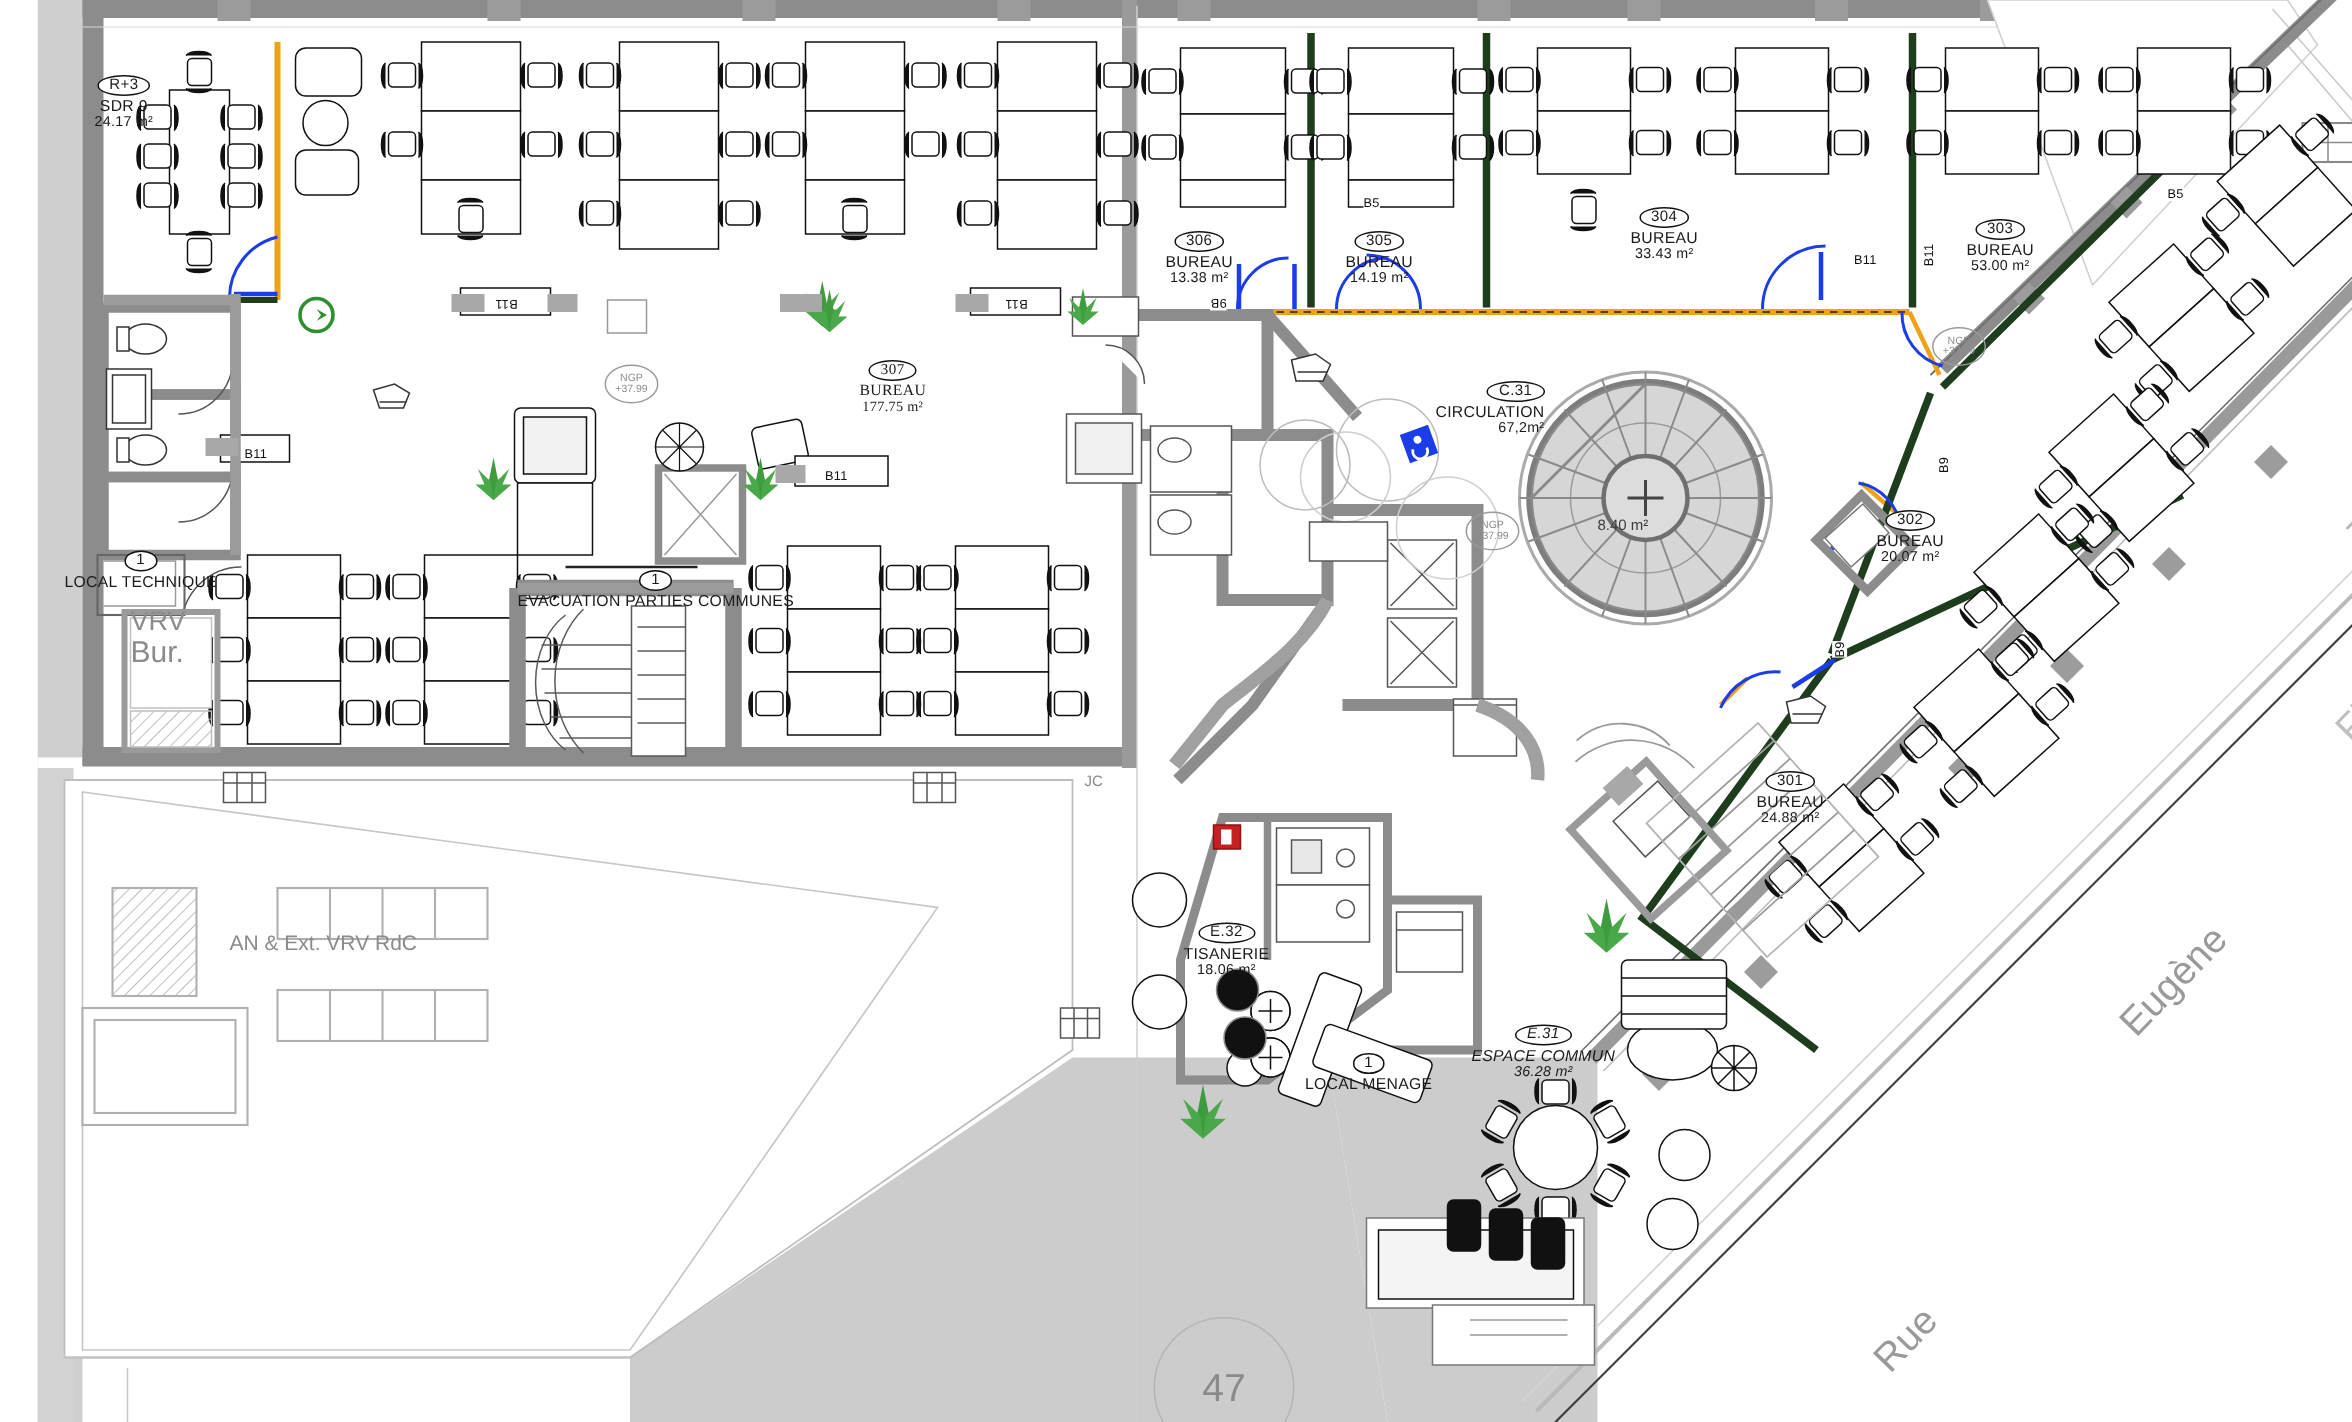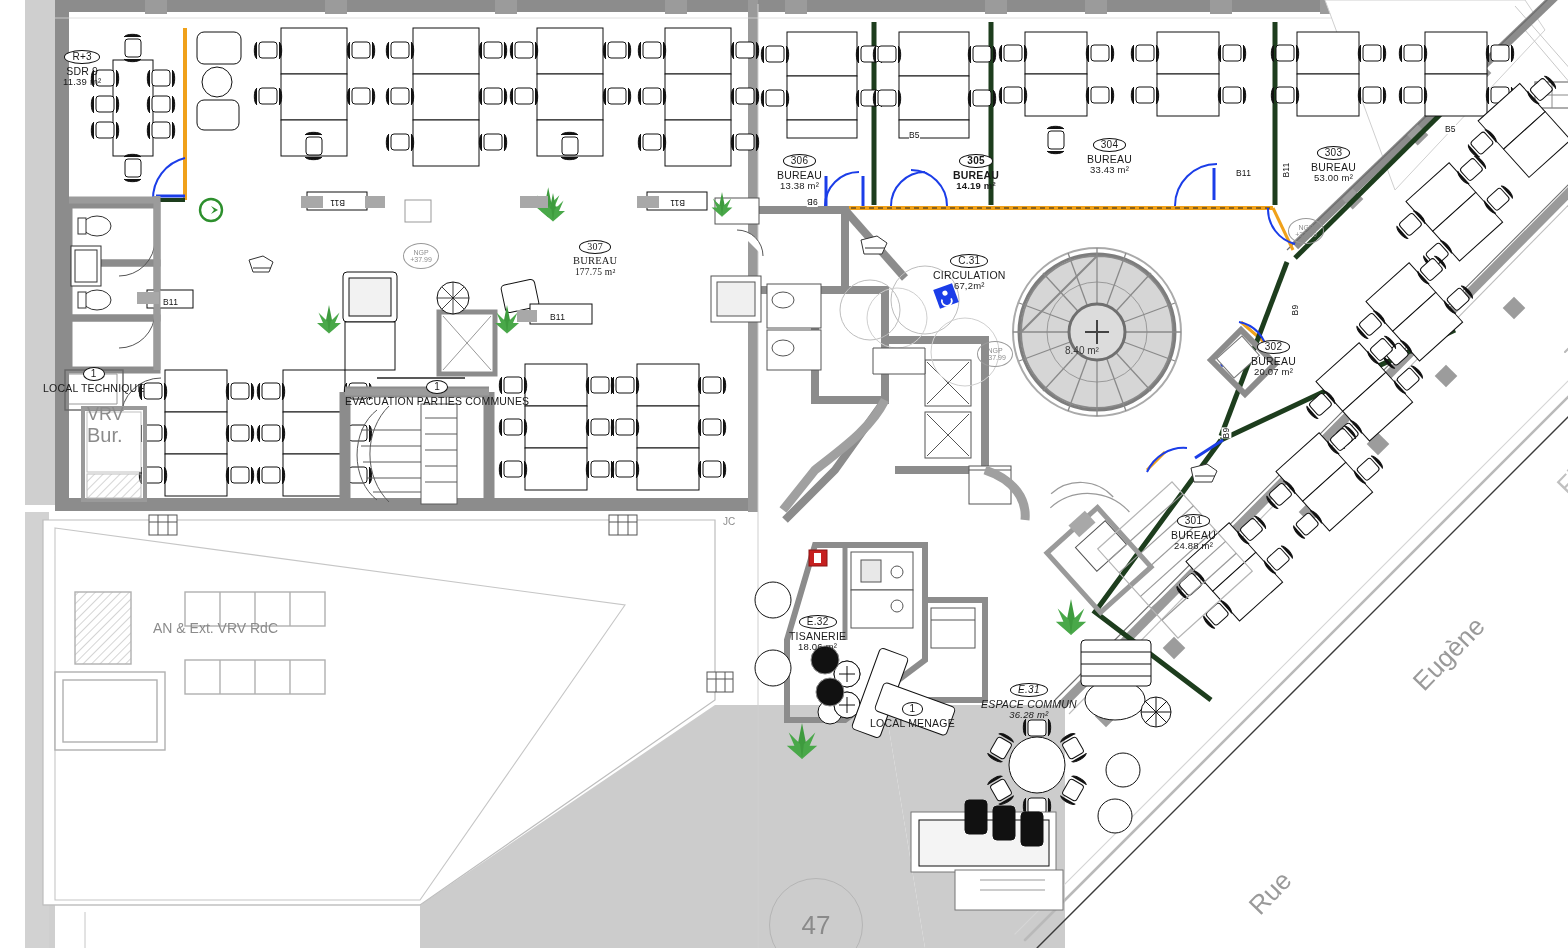--- a/index.html
+++ b/index.html
@@ -653,30 +653,30 @@
       <rect x="112" y="292" width="22" height="12"></rect>
       <rect x="492" y="310" width="20" height="12"></rect>
       <rect x="340" y="196" width="20" height="12"></rect>
       <rect x="1046" y="516" width="22" height="16" transform="rotate(-42 1057 524)"></rect>
     </g>
   </svg>
 
   <div class="rlabel" style="left:38px;top:46px;">
     <span class="num">R+3</span>
     <span class="nm">SDR 9</span>
-    <span class="ar">11.39 m²</span>
+    <span class="ar">24.17 m²</span>
   </div>
 
   <div class="rlabel" style="left:752px;top:150px;">
     <span class="num">306</span>
     <span class="nm">BUREAU</span>
     <span class="ar">13.38 m²</span>
   </div>
 
-  <div class="rlabel" style="left:928px;top:150px;font-weight:bold;">
+  <div class="rlabel" style="left:872px;top:150px;">
     <span class="num">305</span>
     <span class="nm">BUREAU</span>
     <span class="ar">14.19 m²</span>
   </div>
 
   <div class="rlabel" style="left:1062px;top:134px;text-align:center;">
     <span class="num">304</span>
     <span class="nm">BUREAU</span>
     <span class="ar">33.43 m²</span>
   </div>
@@ -686,21 +686,21 @@
     <span class="nm">BUREAU</span>
     <span class="ar">53.00 m²</span>
   </div>
 
   <div class="rlabel" style="left:548px;top:236px;font-family:Liberation Serif, serif;">
     <span class="num">307</span>
     <span class="nm">BUREAU</span>
     <span class="ar">177.75 m²</span>
   </div>
 
-  <div class="rlabel" style="left:908px;top:250px;">
+  <div class="rlabel" style="left:932px;top:250px;text-align:right;">
     <span class="num">C.31</span>
     <span class="nm">CIRCULATION</span>
     <span class="ar">67,2m²</span>
   </div>
 
   <div class="rlabel" style="left:1226px;top:336px;">
     <span class="num">302</span>
     <span class="nm">BUREAU</span>
     <span class="ar">20.07 m²</span>
   </div>

